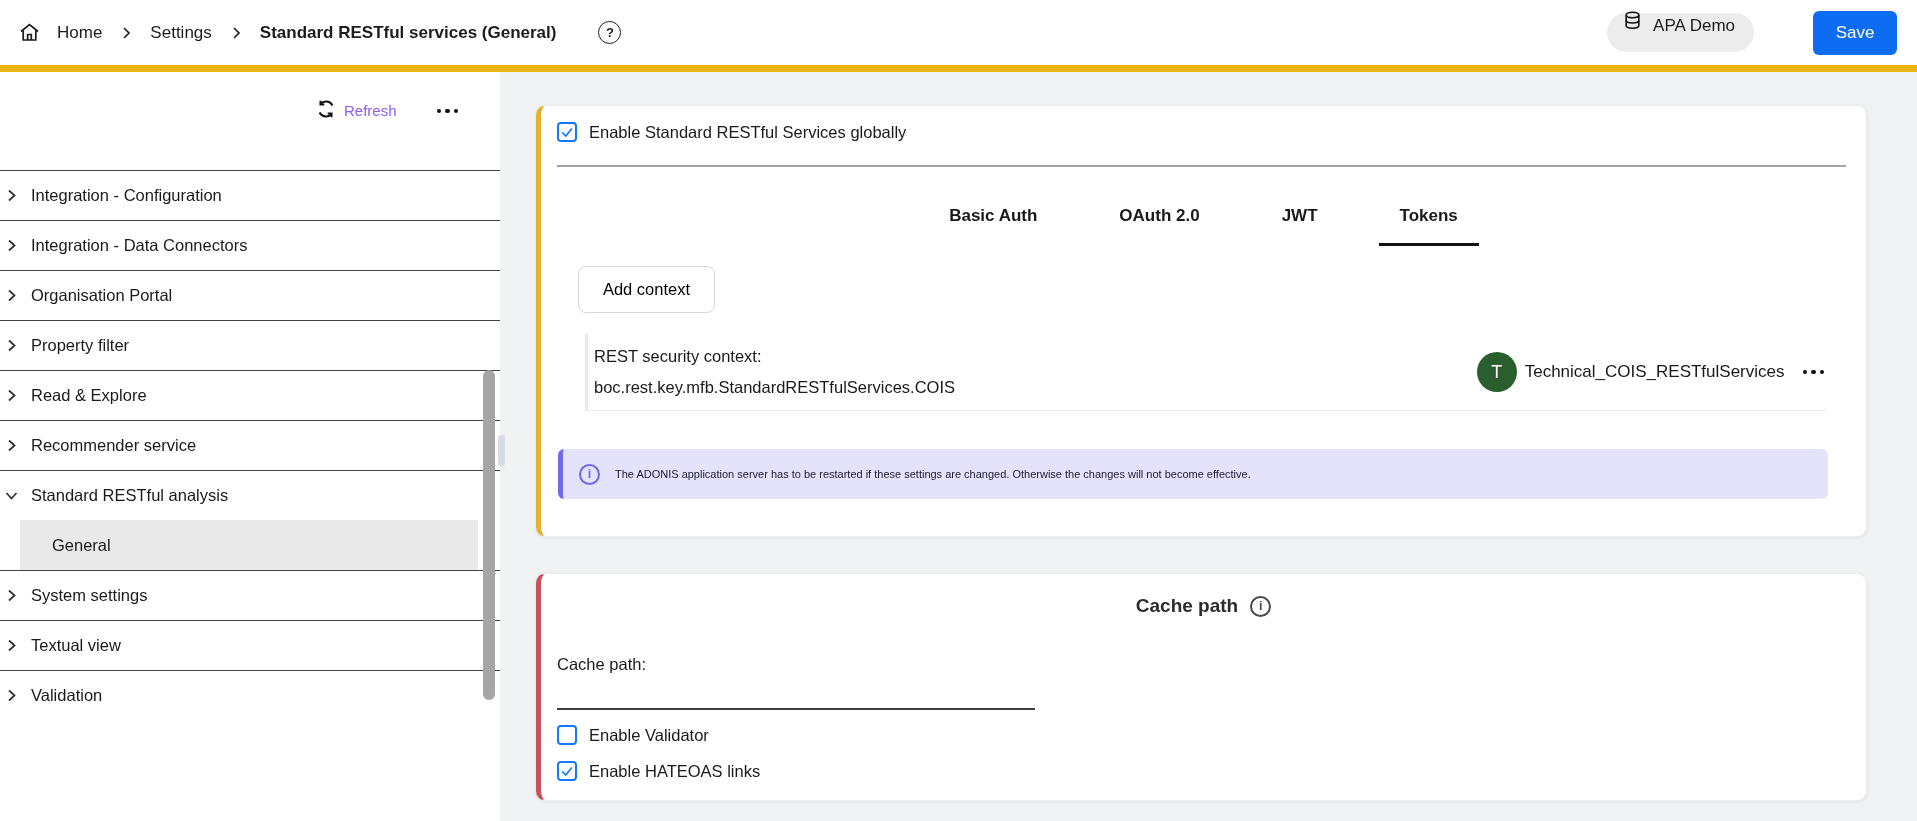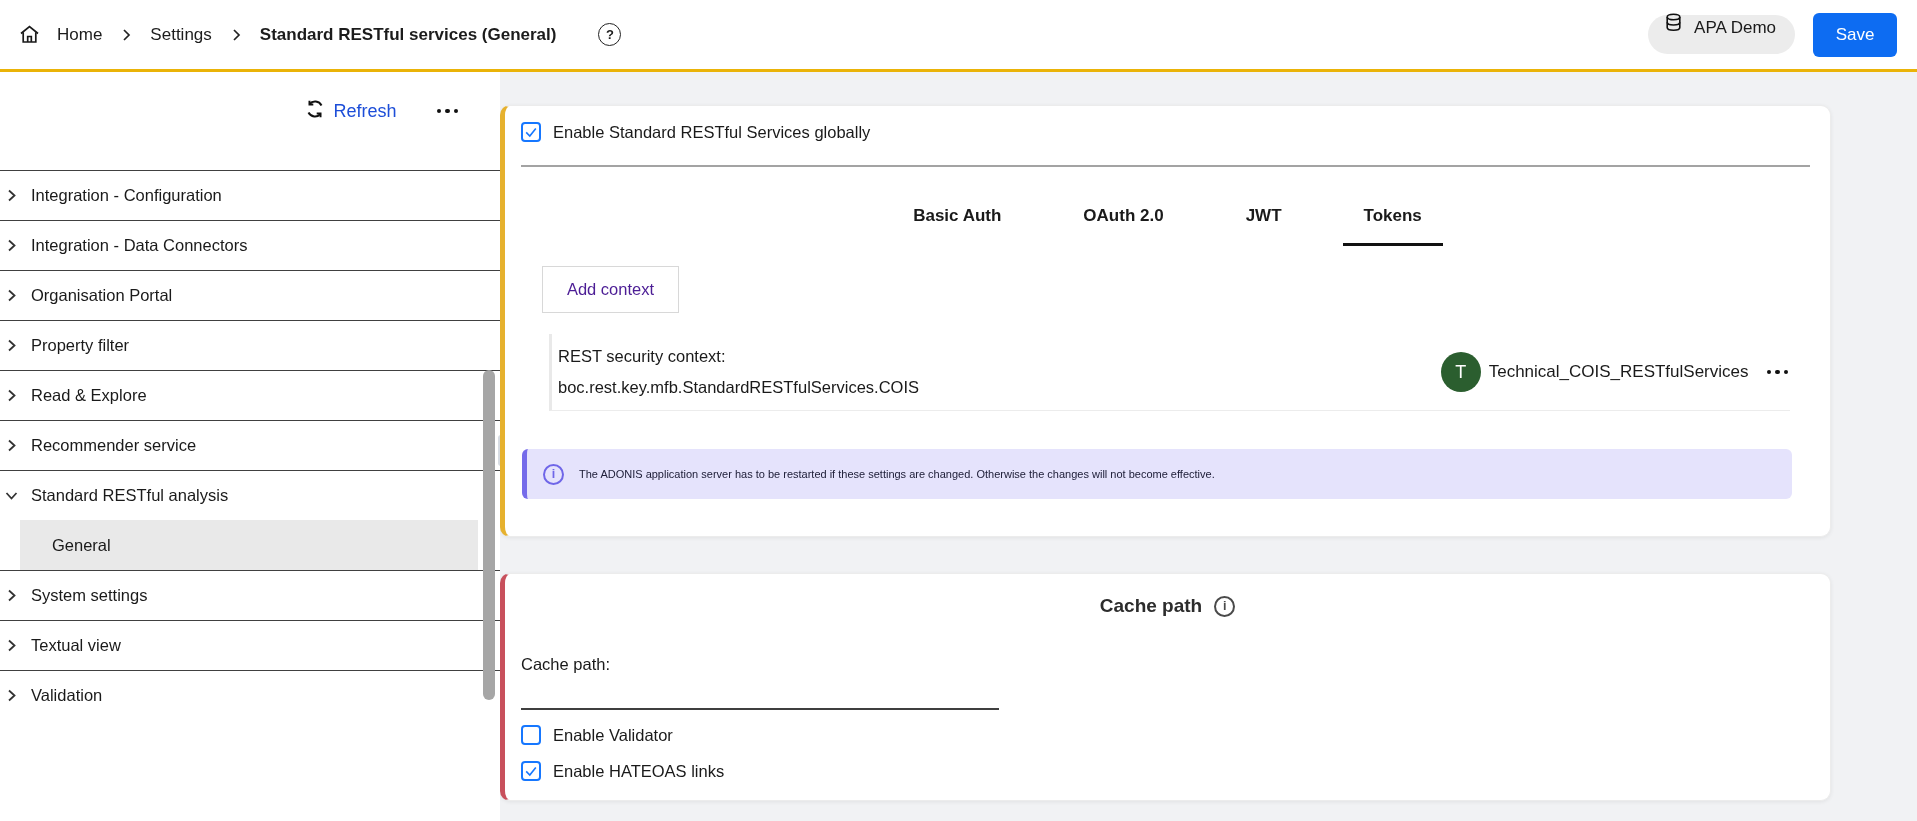--- a/index.html
+++ b/index.html
@@ -1,57 +1,57 @@
 <!DOCTYPE html>
 <html><head>
 <meta charset="utf-8">
 <style>
   * { margin:0; padding:0; box-sizing:border-box; }
   html,body { width:1917px; height:821px; overflow:hidden; background:#fff;
     font-family:"Liberation Sans", sans-serif; color:#1a1a1a; }
 
   
   .topbar { height:72px; display:flex; align-items:center; justify-content:space-between;
-    padding:0 20px 0 18px; background:#fff; border-bottom:3px solid #eab308; }
+    padding:0 20px 0 18px; background:#fff; border-bottom:7px solid #eab308; }
   .crumbs { display:flex; align-items:center; gap:16px; font-size:17px; }
   .crumbs .crumb { color:#1c1c1c; cursor:pointer; }
   .crumbs .current { font-weight:bold; }
   .sep-ic, .home-ic { display:inline-flex; }
   .help-ic { width:23px; height:23px; border:1.7px solid #222; border-radius:50%;
     display:inline-flex; align-items:center; justify-content:center;
     font-size:13px; font-weight:bold; margin-left:26px; cursor:pointer; }
   .topbar-right { display:flex; align-items:center; gap:18px; }
   .repo-pill { height:39px; border-radius:20px; background:#ececec; display:flex;
     align-items:flex-end; gap:10px; padding:0 19px 16px 15px; font-size:17px; cursor:pointer; }
   .save-btn { width:84px; height:44px; border:none; border-radius:6px; background:#0d6cf2;
-    color:#fff; font-size:17px; font-family:inherit; cursor:pointer; }
+    color:#fff; font-size:17px; font-family:inherit; cursor:pointer;margin-left:41px; }
 
   
   .app { display:flex; height:749px; position:relative; }
   .sidebar { width:500px; background:#fff; position:relative; flex:none; }
   .side-header { height:98px; display:flex; align-items:flex-start; justify-content:flex-end;
     padding:28px 42px 0 0; gap:40px; }
-  .refresh-btn { display:flex; align-items:center; gap:9px; font-size:18px;
-    background:none; border:none; font-family:inherit; color:#1d4ed8; cursor:pointer; }
+  .refresh-btn { display:flex; align-items:center; gap:9px; font-size:15px;
+    background:none; border:none; font-family:inherit; color:#8b5cf6; cursor:pointer; }
   .dots { display:flex; align-items:center; gap:4px; cursor:pointer; height:22px; }
   .dots i { width:4.5px; height:4.5px; background:#111; border-radius:50%; display:block; }
 
   ul.nav { list-style:none; }
   .nav li { height:50px; display:flex; align-items:center; gap:12px; padding-left:4px;
     font-size:16.5px; cursor:pointer; border-top:1px solid #404040; }
   .nav li .chev { display:inline-flex; width:15px; justify-content:center; }
   .nav li.child { border-top:none; background:#e9e9e9; margin:0 22px 0 20px;
     padding-left:32px; }
   .side-thumb { position:absolute; left:483px; top:298px; width:12px; height:330px;
     background:#a6a6a6; border-radius:7px; cursor:pointer; }
   .page-thumb { position:absolute; left:498px; top:363px; width:7px; height:31px;
     background:#d7dce3; border-radius:3px; cursor:pointer; }
 
   
-  .main { flex:1; background:#f1f2f4; overflow:hidden; }
+  .main { flex:1; background:#f1f2f4; padding-left:36px; overflow:hidden; }
   .card { position:relative; width:1331px; background:#fff; border-radius:10px;
     border:1px solid #ececec; box-shadow:0 1px 4px rgba(0,0,0,.07); }
   .card-yellow { margin-top:33px; height:432px; border-left:5px solid #e6b12e; }
   .card-red { margin-top:36px; height:228px; border-left:5px solid #c8505c; }
 
   .cb { width:20px; height:20px; border:2px solid #1677ff; border-radius:4px;
     background:#fff; display:inline-flex; align-items:center; justify-content:center;
     flex:none; cursor:pointer; }
   .cb svg { display:block; }
   .cb-row { display:flex; align-items:center; gap:12px; font-size:16.5px; cursor:pointer; }
@@ -61,22 +61,22 @@
     background:#a3a3a3; }
 
   .tabs { position:absolute; left:0; right:0; top:80px; height:60px; display:flex;
     justify-content:center;gap:40px; }
   .tab { padding:0 21px; display:flex; align-items:center; font-size:17px; font-weight:bold;
     position:relative; cursor:pointer; }
   .tab.active::after { content:""; position:absolute; left:0; right:0; bottom:0;
     height:3px; background:#111; }
 
   .add-context { position:absolute; left:37px; top:160px; width:137px; height:47px;
-    background:#fff; border:1px solid #d8d8d8; border-radius:0; font-size:16.5px;
-    font-family:inherit; color:#4c1d95; cursor:pointer; }
+    background:#fff; border:1px solid #d8d8d8; border-radius:8px; font-size:16.5px;
+    font-family:inherit; color:#000000; cursor:pointer; }
 
   .context-row { position:absolute; left:44px; right:40px; top:228px; height:77px;
     border-left:3px solid #e9e9e9; border-bottom:1px solid #ececec;
     display:flex; align-items:center; justify-content:space-between; padding:0 2px 0 6px; }
   .context-texts { font-size:16.5px; line-height:31px; }
   .context-user { display:flex; align-items:center; gap:8px; }
   .avatar { width:40px; height:40px; border-radius:50%; background:#2b5e2f; color:#fff;
     display:flex; align-items:center; justify-content:center; font-size:18px; }
   .user-name { font-size:17px; margin-right:10px; }
 

